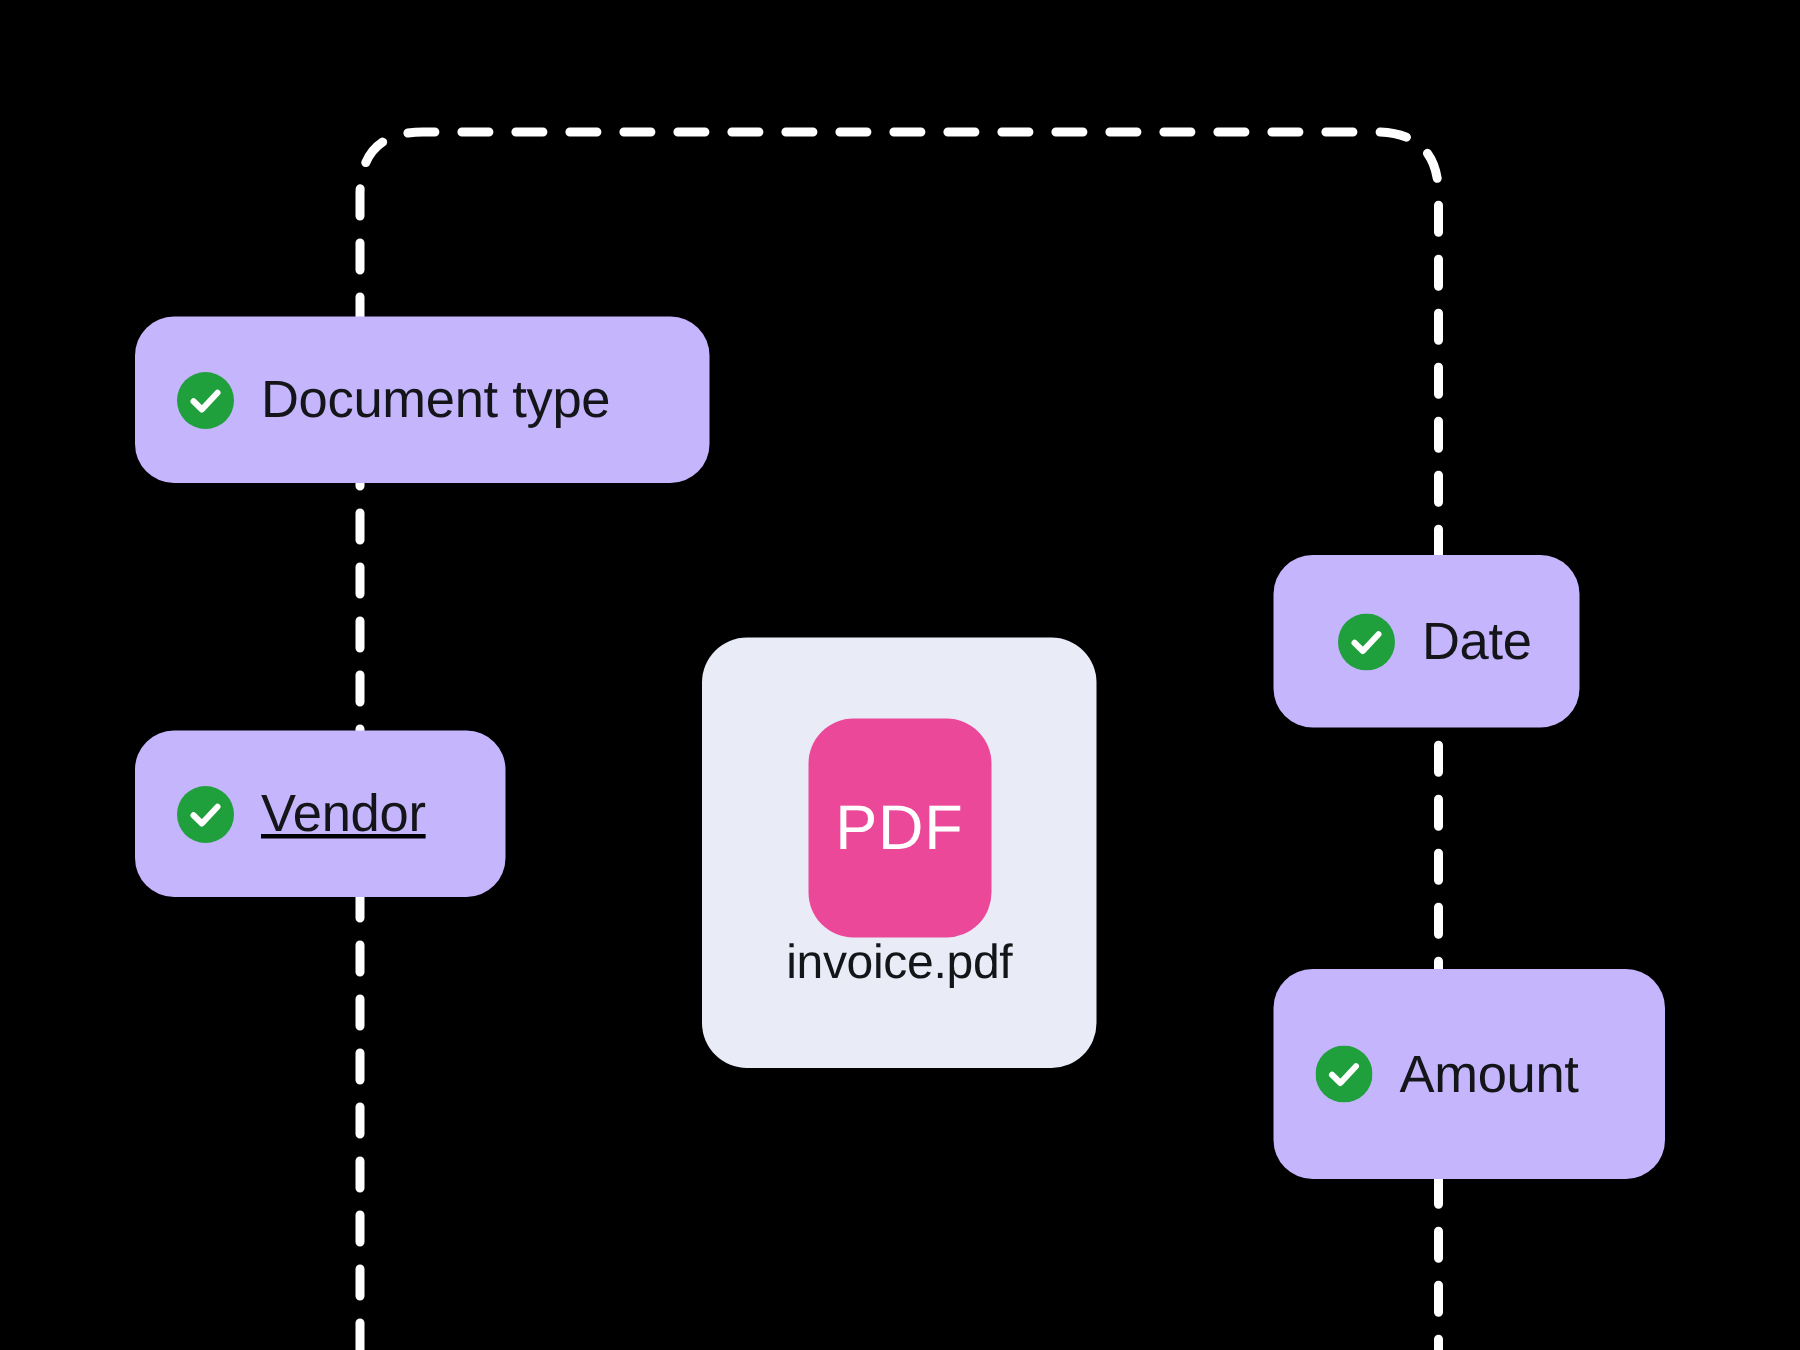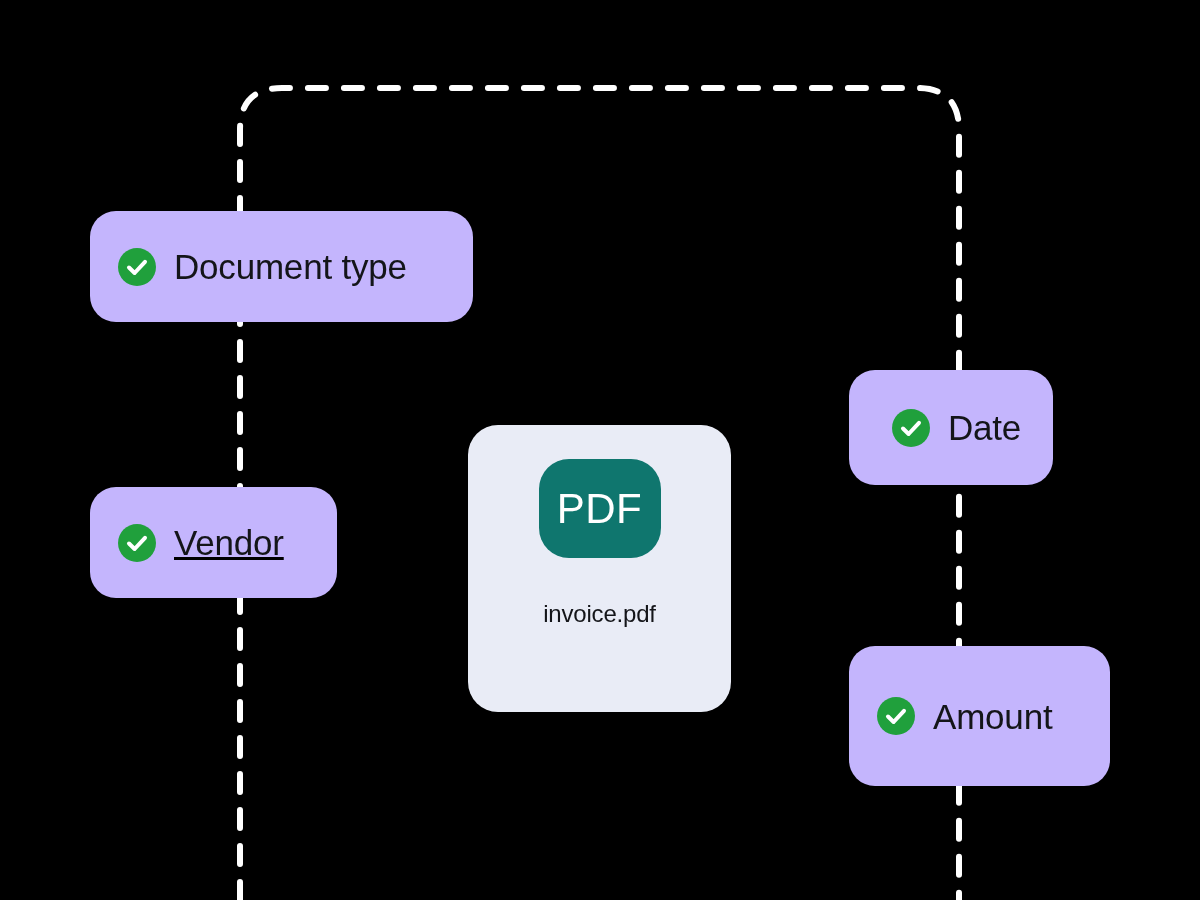--- a/index.html
+++ b/index.html
@@ -70,37 +70,36 @@
     width: 263px;
     height: 287px;
     background: #E9ECF6;
     border-radius: 30px;
     display: flex;
     flex-direction: column;
     align-items: center;
   }
   #file-icon {
     width: 122px;
-    height: 99px;
-    margin-top: 34px;
-    background: #0f766e;
+    height: 146px;
+    margin-top: 54px;
+    background: #ec4899;
     border-radius: 30px;
     display: flex;
     align-items: center;
     justify-content: center;
   }
   #file-icon .ext {
     color: #FFFFFF;
     font-size: 42px;
     line-height: 1;
     letter-spacing: 0.5px;
   }
   #file-name {
-    margin-top: 44px;
-    font-size: 24px;
+    font-size: 32px;
     line-height: 1;
     color: #141519;
     letter-spacing: -0.2px;
     white-space: nowrap;
   }
 </style>
 </head>
 <body>
 
 <div id="stage">

